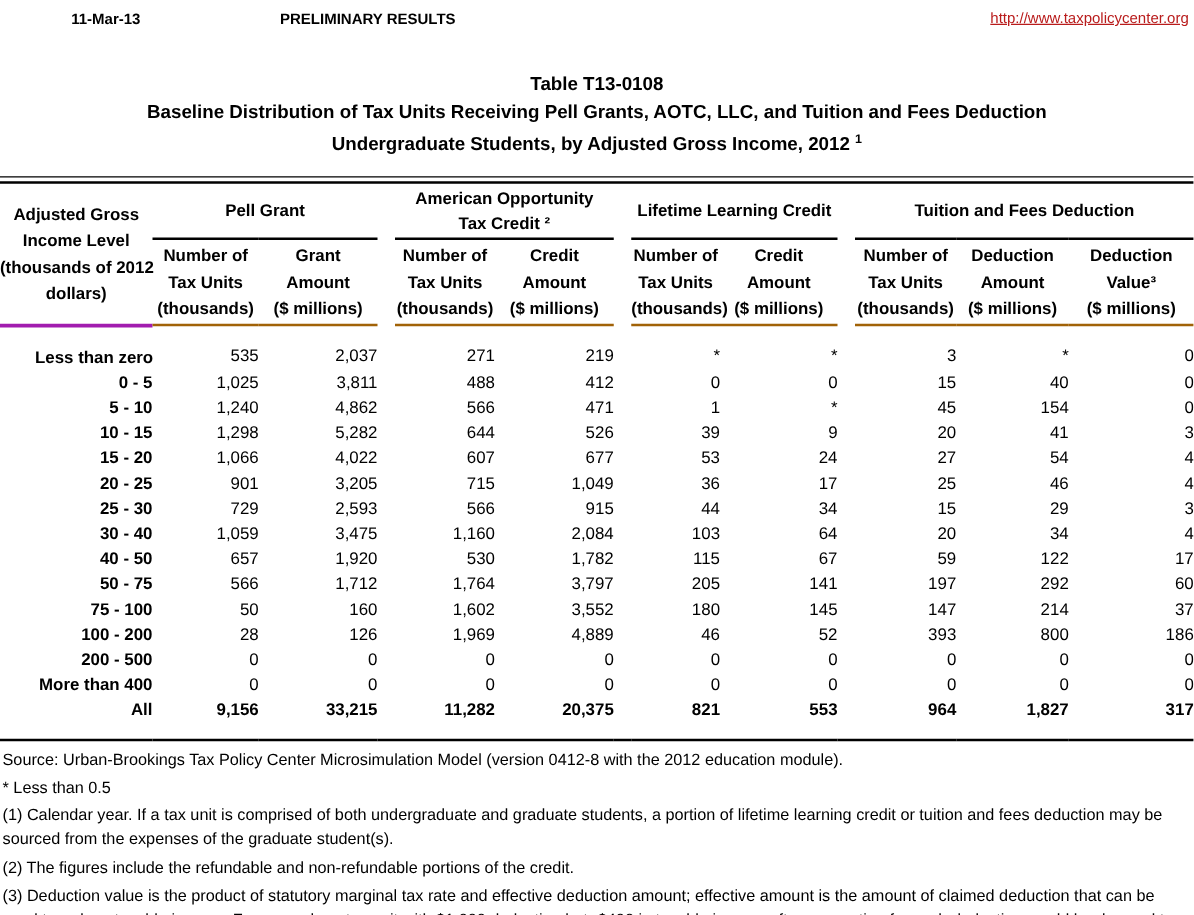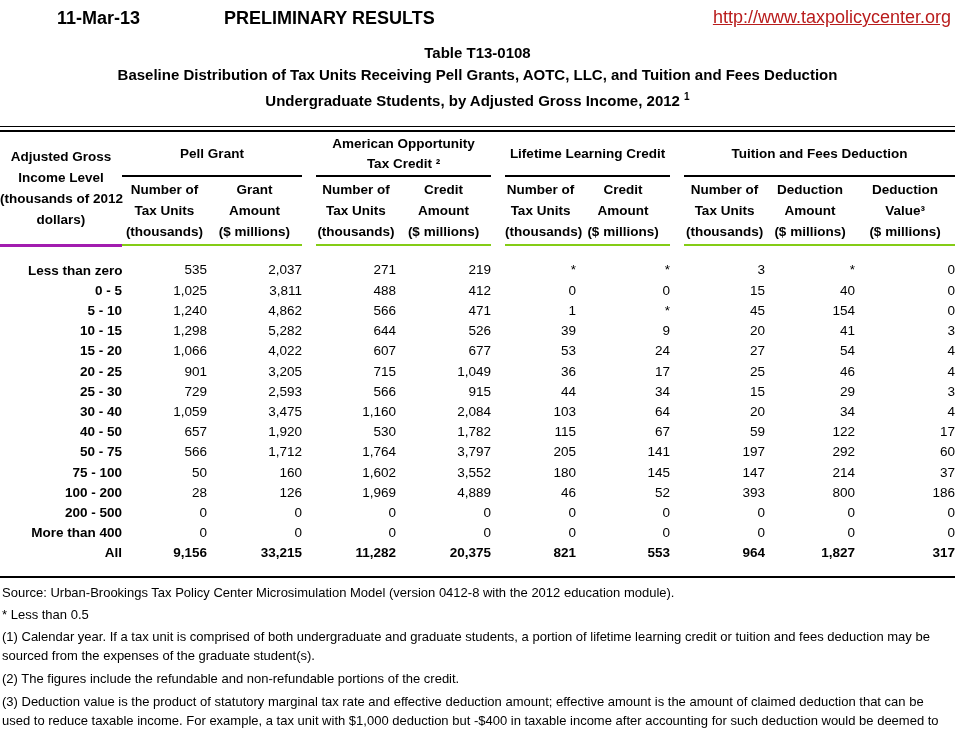--- a/index.html
+++ b/index.html
@@ -1,37 +1,37 @@
 <!DOCTYPE html>
 <html><head>
 <meta charset="utf-8">
 <style>
   html,body { margin:0; padding:0; background:#fff; }
   .page {
     width:955px; height:732px; position:relative; background:#fff;
     font-family:"Liberation Sans", sans-serif; color:#000; overflow:hidden;
   }
   
-  .page-head { position:relative; height:18px; padding-top:8px; font-size:18px; font-weight:bold; }
+  .page-head { position:relative; height:18px; padding-top:8px; font-size:12px; font-weight:bold; }
   .ph-date   { position:absolute; left:57px;  top:8px; }
   .ph-status { position:absolute; left:224px; top:8px; }
   .ph-link   { position:absolute; right:4px;  top:7px; font-weight:normal;
                color:#b91c1c; text-decoration:underline; }
   
-  .titles { text-align:center; margin-top:16px; font-weight:bold; font-size:15px; line-height:22px; }
+  .titles { text-align:center; margin-top:31px; font-weight:bold; font-size:15px; line-height:22px; }
   .titles sup { font-size:10px; }
   
   .table-wrap { margin-top:14px; }
   .dbl-rule { height:3px; border-top:1px solid #000; border-bottom:2px solid #000; }
   table.dist { border-collapse:collapse; table-layout:fixed; width:955px; border-bottom:2px solid #000; }
   table.dist th, table.dist td { padding:0; }
   thead th { font-weight:bold; font-size:13.5px; text-align:center; vertical-align:middle; white-space:nowrap; }
   th.agi    { border-bottom:3px solid #a21caf; line-height:21px; }
   th.group  { border-bottom:2px solid #000; height:43px; line-height:20px; }
-  th.sub    { border-bottom:2px solid #84cc16; height:67px; line-height:21px; }
+  th.sub    { border-bottom:2px solid #a16207; height:67px; line-height:21px; }
   th.spacer { border:none; }
   tbody td { font-size:13.5px; line-height:20.2px; vertical-align:middle; }
   td.rowlabel { font-weight:bold; text-align:right; padding-right:32px; white-space:nowrap; }
   td.num      { text-align:right; padding-right:10px; }
   tr.total td { font-weight:bold;padding-left:13px; }
   tbody tr:first-child td { padding-top:14px;padding-left:28px; }
   tbody tr:last-child  td { padding-bottom:12px; }
   
   .footnotes { margin-top:5px; padding-left:2px; font-size:13px; line-height:19px; }
   .footnotes p { margin:0 0 3px 0; }

